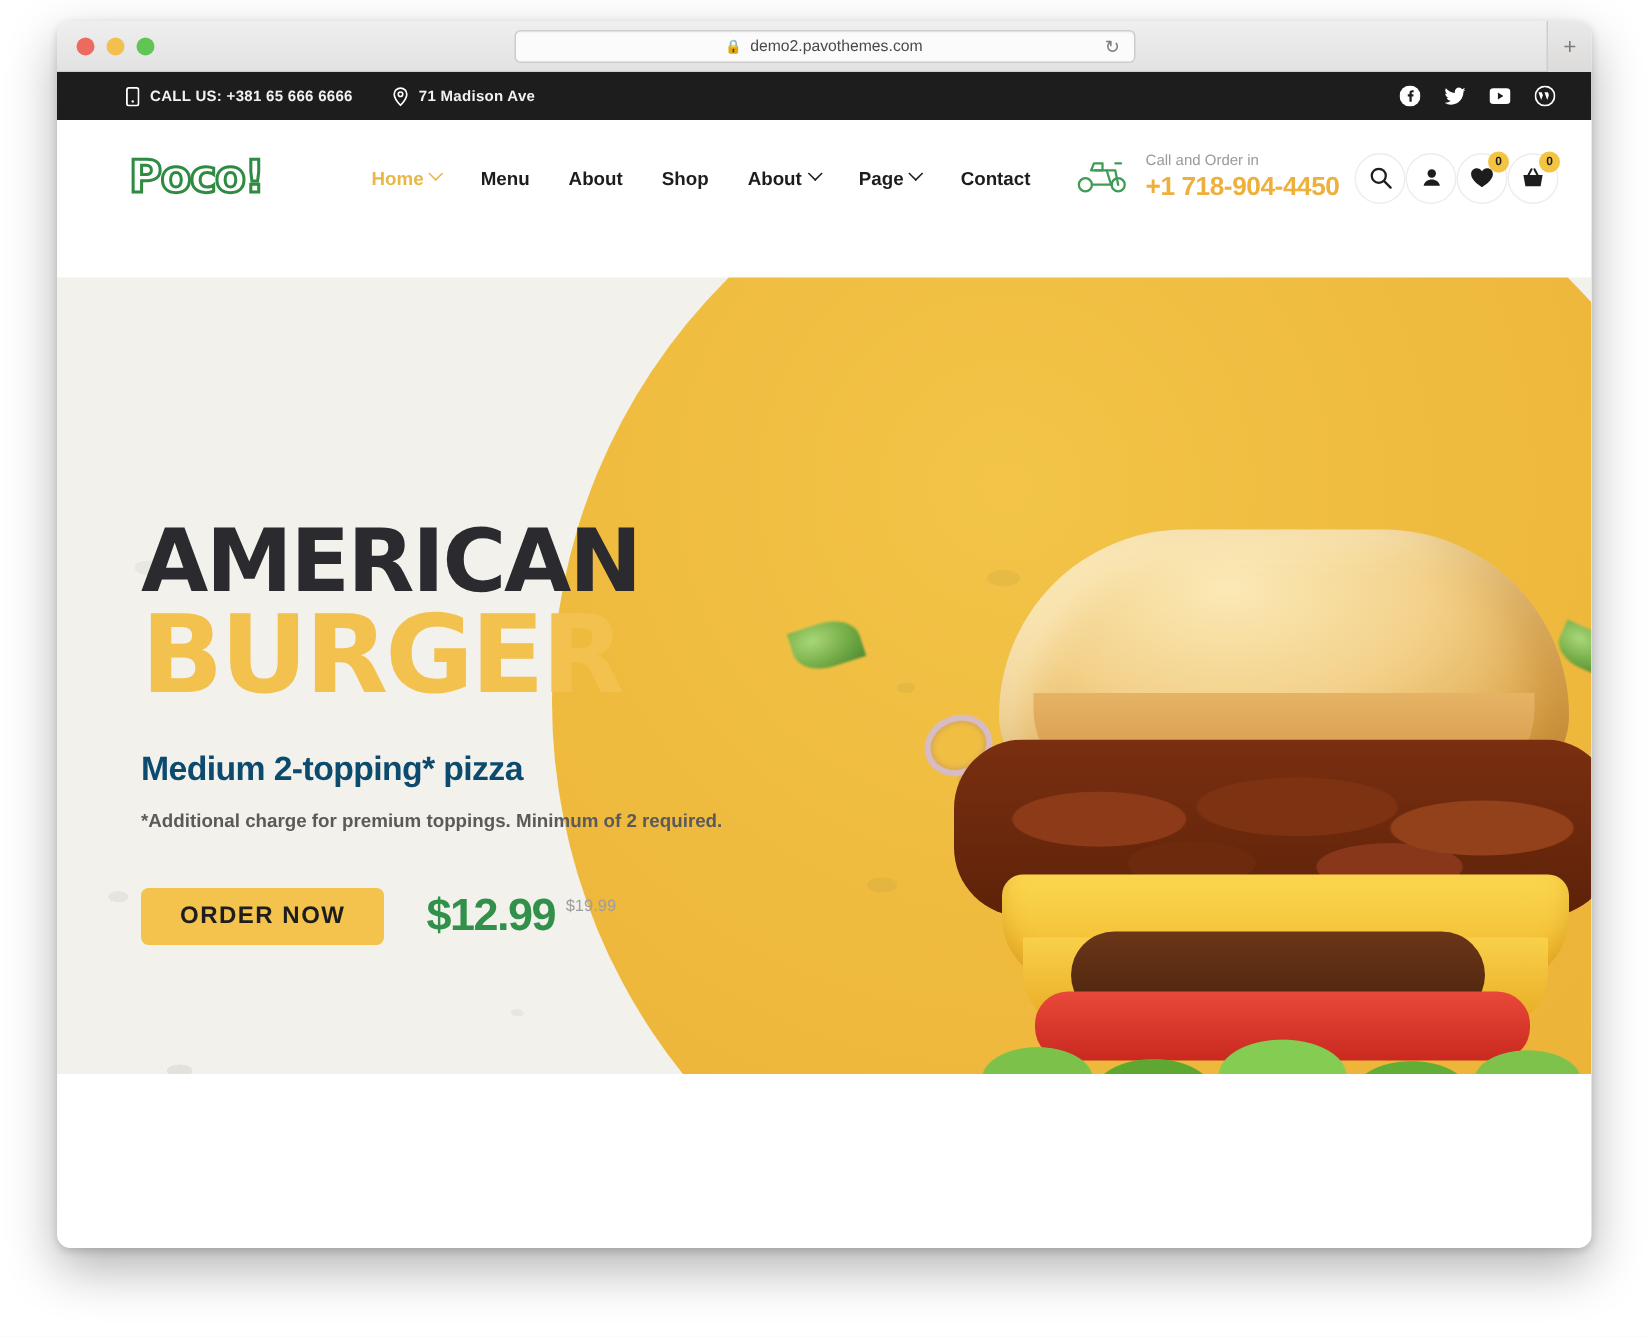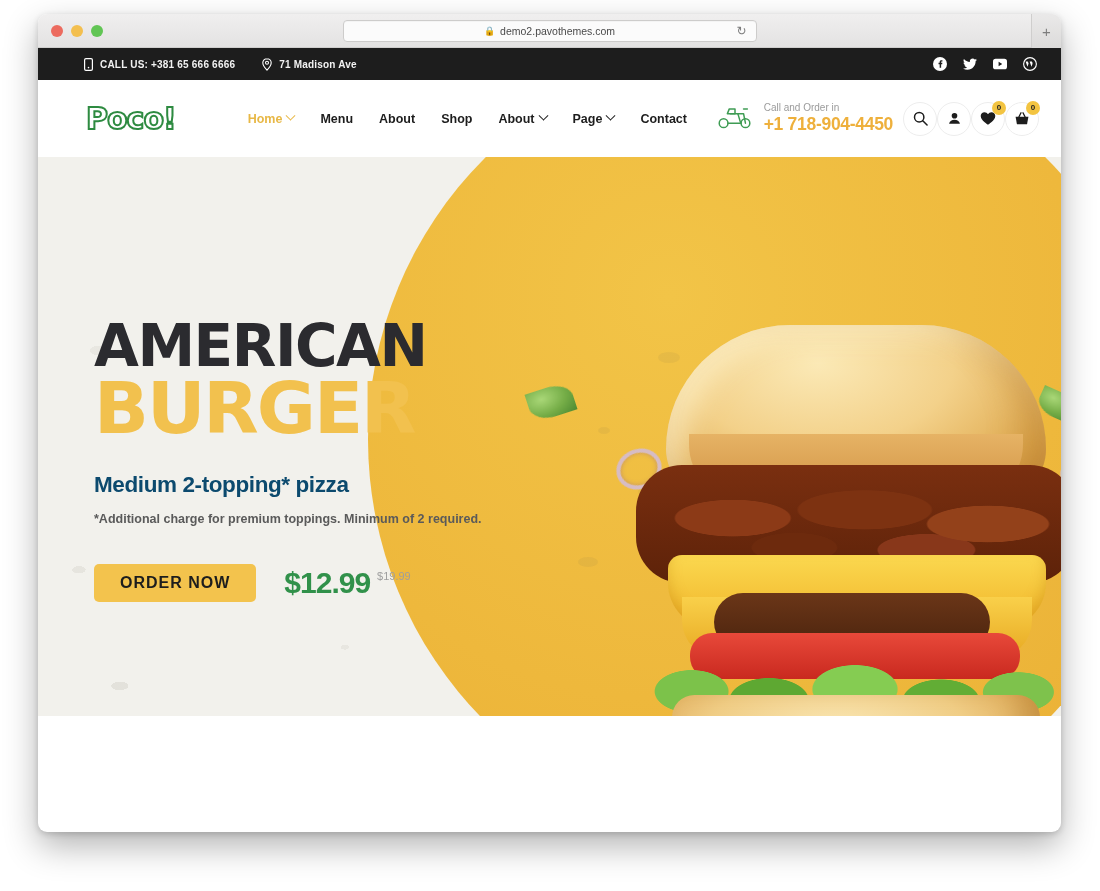--- a/index.html
+++ b/index.html
@@ -111,20 +111,21 @@
     display: flex; align-items: center; justify-content: center;
     padding: 0 2px;
   }
 
   
   .hero {
     position: relative;
     height: 645px;
     background: #f2f1ec;
     overflow: hidden;
+    margin-top: 28px;
   }
   .hero-circle {
     position: absolute;
     left: 330px; top: -115px;
     width: 795px; height: 795px;
     border-radius: 50%;
     background: radial-gradient(circle at 38% 32%, #f2c447 0%, #eeb83c 55%, #e9ae34 100%);
   }
   .splat-l { position: absolute; border-radius: 50%; background: rgba(120,110,80,0.09); }
   .hero-texture {

